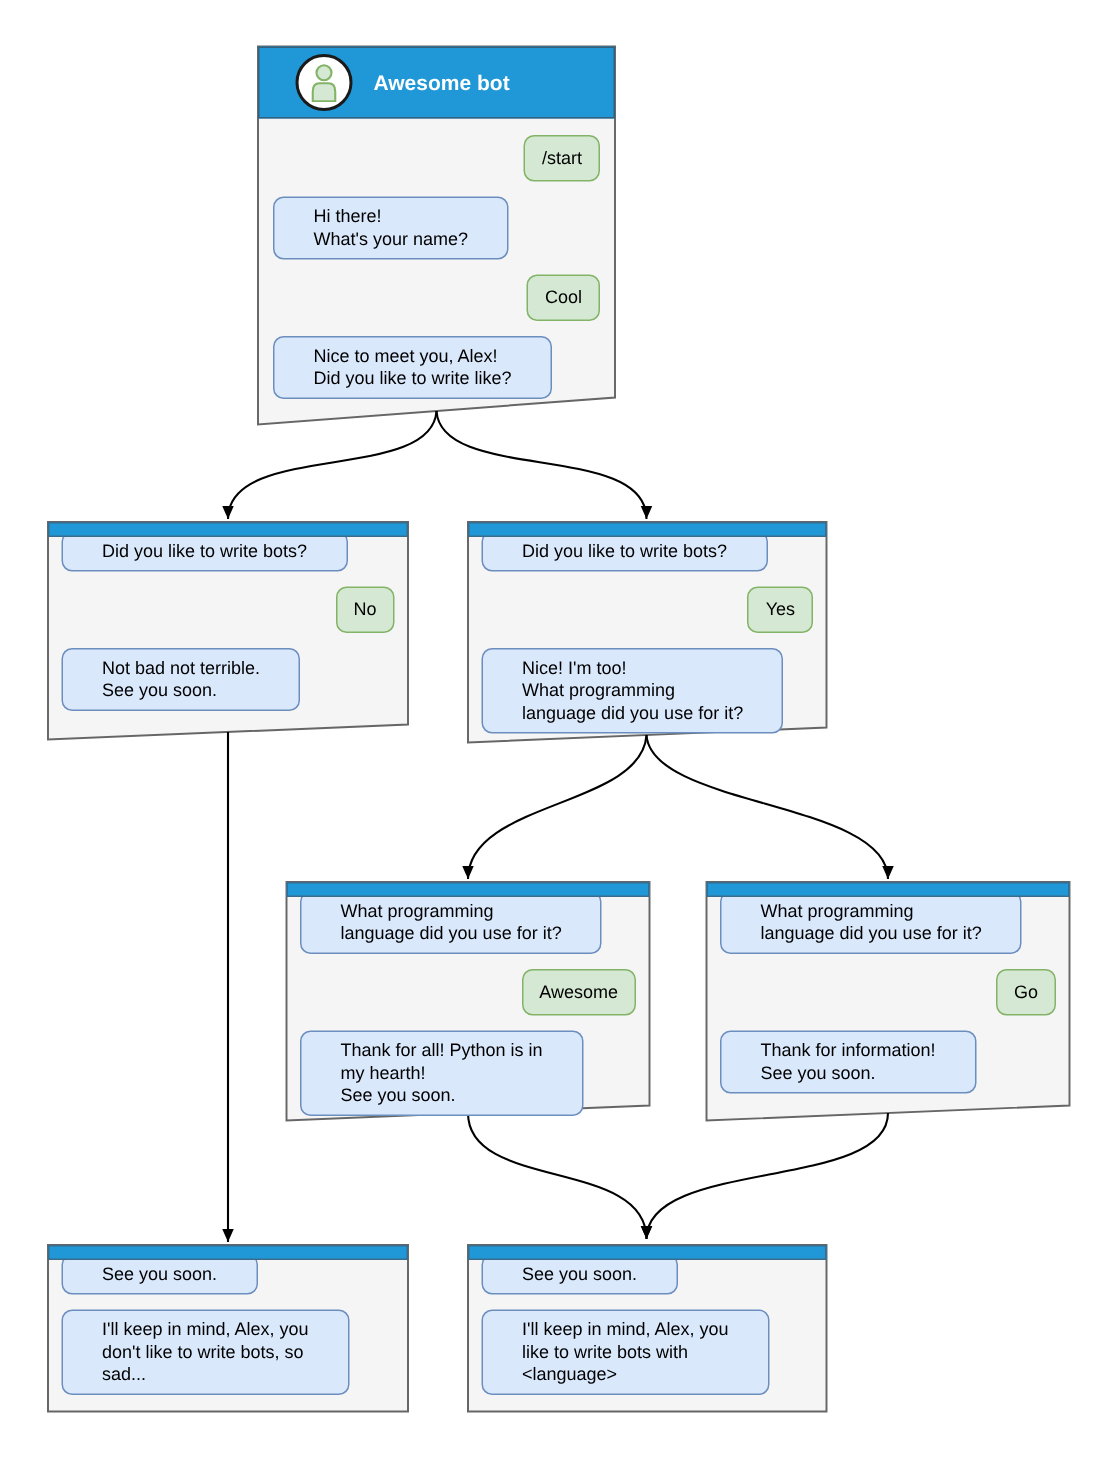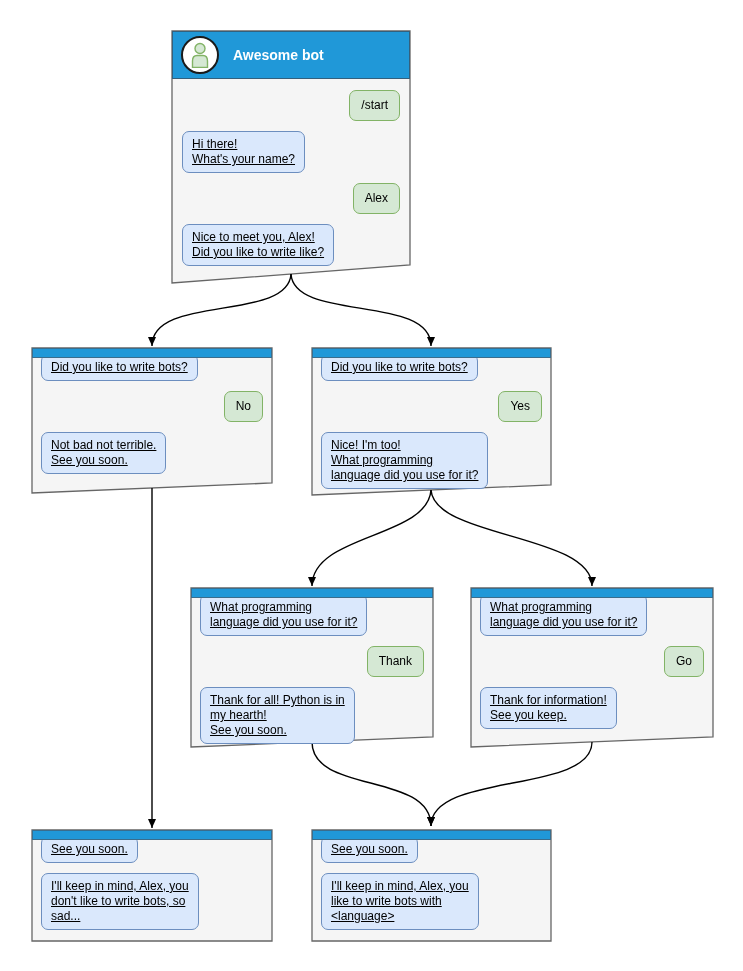--- a/index.html
+++ b/index.html
@@ -23,21 +23,21 @@
 
   .bar{
     position:absolute;top:0;left:0;right:0;height:10px;
     background:var(--header-blue);
     border:1px solid #3a6d8c;box-sizing:border-box;
   }
   .main-header{
     position:absolute;top:0;left:0;right:0;height:48px;
     background:var(--header-blue);
     border:1px solid #34607c;box-sizing:border-box;
-    display:flex;align-items:center;gap:14px;padding-left:8px;
+    display:flex;align-items:center;gap:14px;padding-left:24px;
   }
   .avatar{
     width:38px;height:38px;border-radius:50%;
     background:#ffffff;border:2px solid #1a1a1a;box-sizing:border-box;
     display:flex;align-items:center;justify-content:center;flex:0 0 auto;
   }
   .title{
     color:#ffffff;font-size:14px;font-weight:bold;
   }
   .body{
@@ -50,22 +50,21 @@
 
   .msg{
     font-size:12px;line-height:1.25;color:#000000;
     border-radius:7px;white-space:pre-line;
     max-width:162px;
   }
   .msg.bot{
     background:var(--bot-bubble-bg);
     border:1px solid var(--bot-bubble-border);
     align-self:flex-start;
-    padding:5px 9px;
-    text-decoration:underline;
+    padding:5px 26px;
   }
   .msg.user{
     background:var(--user-bubble-bg);
     border:1px solid var(--user-bubble-border);
     align-self:flex-end;
     padding:7px 11px;
   }
 </style>
 </head>
 <body>
@@ -96,21 +95,21 @@
       <path d="M312,742 C312,794 431,772 431,826" marker-end="url(#arrowhead)"></path>
       <path d="M592,742 C592,794 431,772 431,826" marker-end="url(#arrowhead)"></path>
     </g>
   </svg>
 
   <div class="window" id="w-main">
     <div class="body">
       <div class="msg user">/start</div>
       <div class="msg bot">Hi there!
 What's your name?</div>
-      <div class="msg user">Alex</div>
+      <div class="msg user">Cool</div>
       <div class="msg bot">Nice to meet you, Alex!
 Did you like to write like?</div>
     </div>
     <div class="main-header">
       <div class="avatar">
         <svg width="22" height="26" viewBox="0 0 22 26">
           <circle cx="11" cy="6.5" r="5" style="fill:var(--user-bubble-bg);stroke:var(--user-bubble-border);stroke-width:1.4;"></circle>
           <path d="M3.5,25.5 L3.5,19 Q3.5,13.5 8,13.5 L14,13.5 Q18.5,13.5 18.5,19 L18.5,25.5 Z" style="fill:var(--user-bubble-bg);stroke:var(--user-bubble-border);stroke-width:1.4;"></path>
         </svg>
       </div>
@@ -136,35 +135,35 @@
 What programming
 language did you use for it?</div>
     </div>
     <div class="bar"></div>
   </div>
 
   <div class="window thin" id="w-py">
     <div class="body">
       <div class="msg bot">What programming
 language did you use for it?</div>
-      <div class="msg user">Thank</div>
+      <div class="msg user">Awesome</div>
       <div class="msg bot">Thank for all! Python is in
 my hearth!
 See you soon.</div>
     </div>
     <div class="bar"></div>
   </div>
 
   <div class="window thin" id="w-go">
     <div class="body">
       <div class="msg bot">What programming
 language did you use for it?</div>
       <div class="msg user">Go</div>
       <div class="msg bot">Thank for information!
-See you keep.</div>
+See you soon.</div>
     </div>
     <div class="bar"></div>
   </div>
 
   <div class="window thin" id="w-end-no">
     <div class="body">
       <div class="msg bot">See you soon.</div>
       <div class="msg bot">I'll keep in mind, Alex, you
 don't like to write bots, so
 sad...</div>

